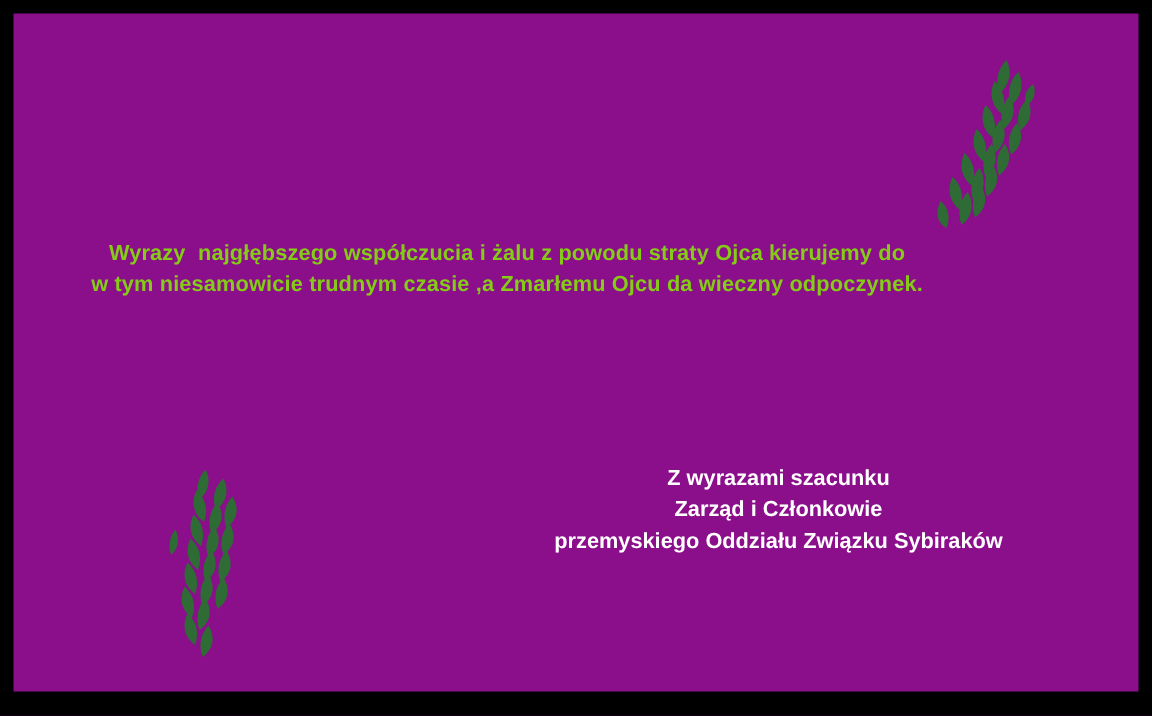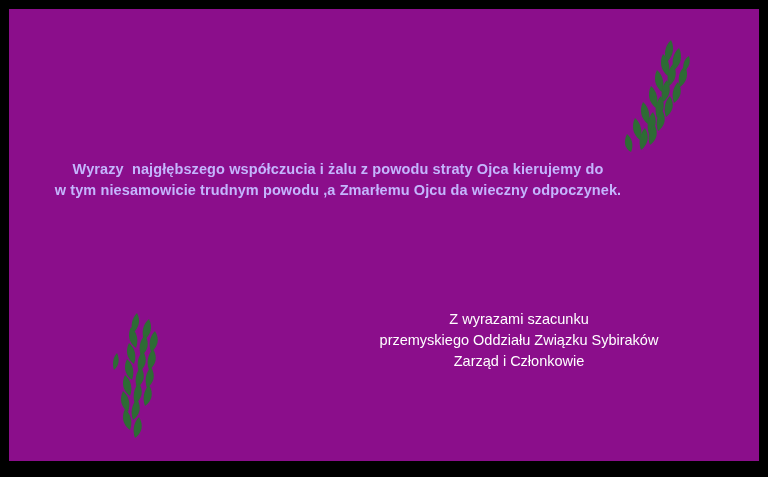--- a/index.html
+++ b/index.html
@@ -28,38 +28,38 @@
     height: 452px;
     background: #8B0E8B;
     overflow: hidden;
   }
   .condolence-text {
     position: absolute;
     left: 0;
     top: 150px;
     width: 658px;
     text-align: center;
-    color: #c4b5fd;
+    color: #84cc16;
     font-weight: bold;
     font-size: 14.5px;
     line-height: 21px;
     letter-spacing: 0.1px;
   }
   .condolence-text .line {
     display: block;
     white-space: pre;
   }
   .signature {
     position: absolute;
     left: 300px;
     top: 300px;
     width: 420px;
     text-align: center;
     color: #ffffff;
-    font-weight: normal;
+    font-weight: bold;
     font-size: 14.5px;
     line-height: 21px;
   }
   .signature .line {
     display: block;
     white-space: pre;
   }
   .leaf-sprig {
     position: absolute;
     pointer-events: none;
@@ -104,27 +104,27 @@
           <path d="M91,62 C96,70 94,78 87,83 C84,75 86,67 91,62 Z"></path>
           <path d="M83,76 C88,84 86,92 79,97 C76,89 78,81 83,76 Z"></path>
           <path d="M75,90 C80,98 78,106 71,111 C68,103 70,95 75,90 Z"></path>
           <path d="M110,22 C112,28 110,34 105,37 C103,31 105,25 110,22 Z"></path>
         </g>
       </svg>
     </div>
 
     <div class="condolence-text">
       <span class="line">Wyrazy  najgłębszego współczucia i żalu z powodu straty Ojca kierujemy do</span>
-      <span class="line">w tym niesamowicie trudnym powodu ,a Zmarłemu Ojcu da wieczny odpoczynek.</span>
+      <span class="line">w tym niesamowicie trudnym czasie ,a Zmarłemu Ojcu da wieczny odpoczynek.</span>
     </div>
 
     <div class="signature">
       <span class="line">Z wyrazami szacunku</span>
+      <span class="line">Zarząd i Członkowie</span>
       <span class="line">przemyskiego Oddziału Związku Sybiraków</span>
-      <span class="line">Zarząd i Członkowie</span>
     </div>
 
     <div class="leaf-sprig sprig-bottom-left">
       <svg viewBox="0 0 110 130" width="110" height="130" xmlns="http://www.w3.org/2000/svg">
         <g fill="#2E6B35">
           <path d="M28,4 C32,11 30,19 24,24 C21,17 23,9 28,4 Z"></path>
           <path d="M40,10 C44,18 42,26 35,31 C32,23 34,15 40,10 Z"></path>
           <path d="M22,18 C18,26 20,34 27,39 C30,31 28,23 22,18 Z"></path>
           <path d="M36,26 C41,34 39,42 32,47 C29,39 31,31 36,26 Z"></path>
           <path d="M20,34 C16,42 18,50 25,55 C28,47 26,39 20,34 Z"></path>

